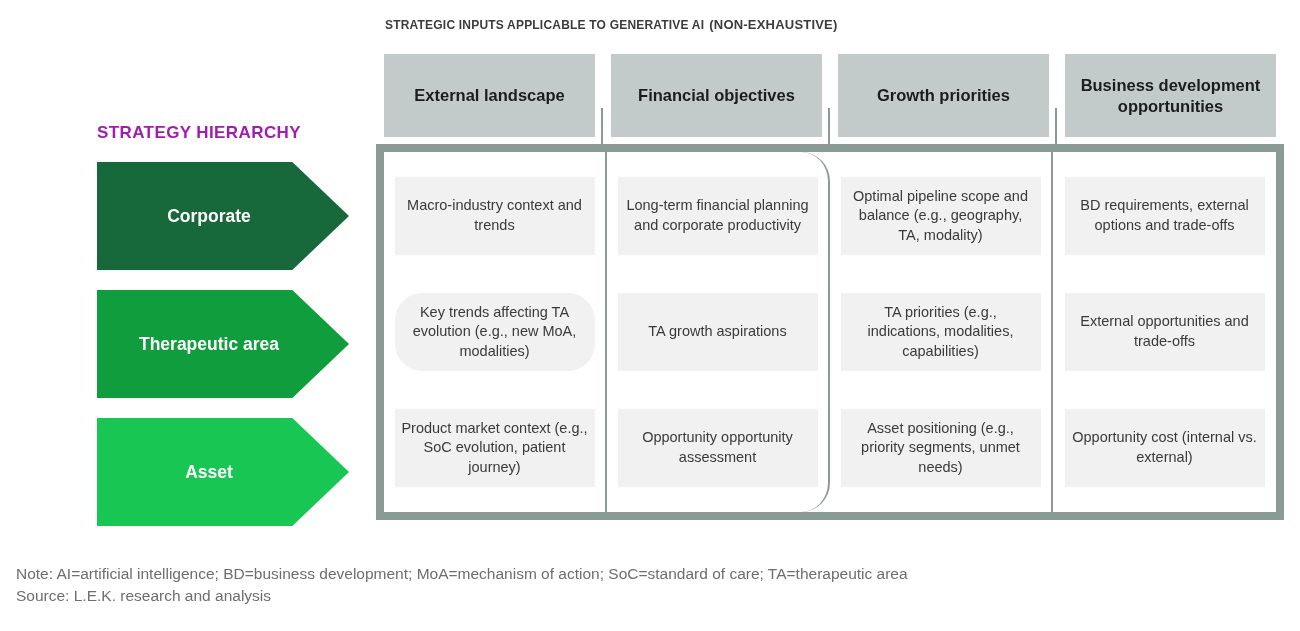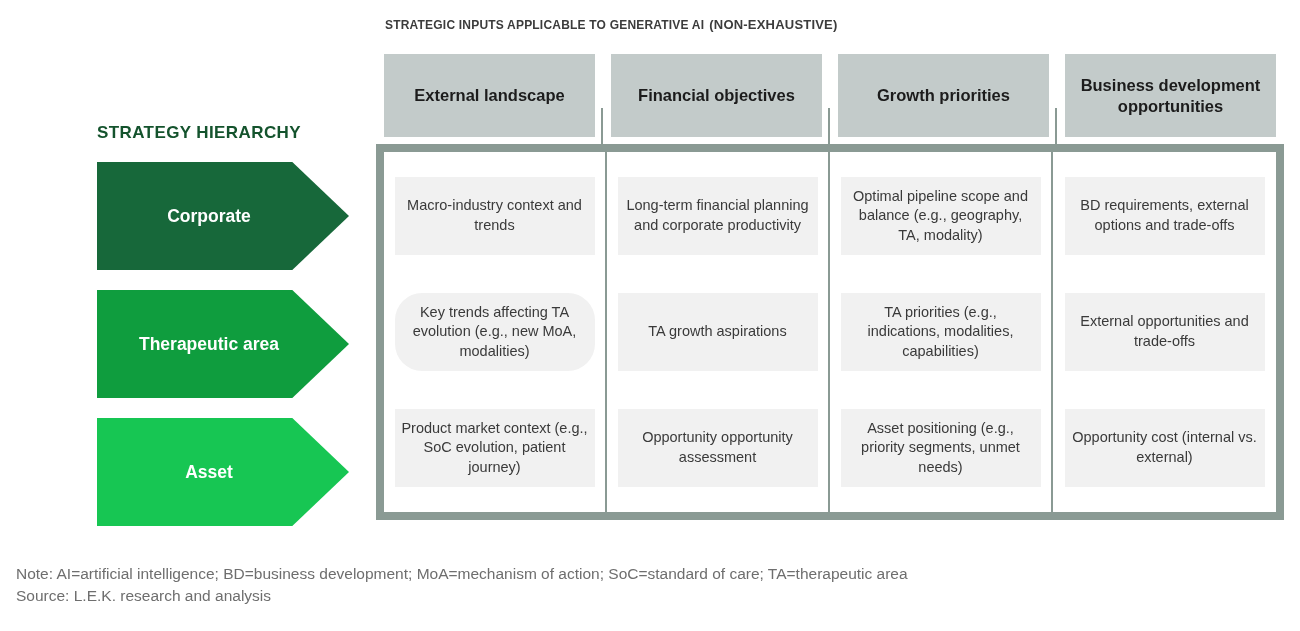--- a/index.html
+++ b/index.html
@@ -32,21 +32,21 @@
   .chart-title .sub  { font-size: 13px; font-weight: bold; }
 
   
   .hierarchy-label {
     position: absolute;
     left: 97px;
     top: 123px;
     font-size: 17px;
     font-weight: bold;
     letter-spacing: 0.4px;
-    color: #14532d;
+    color: #a21caf;
   }
   .arrow-stack {
     position: absolute;
     left: 97px;
     top: 162px;
     width: 252px;
     height: 354px;
   }
   .arrow {
     position: absolute;
@@ -205,21 +205,21 @@
   <div class="header-divider" style="left: 225px; background: rgb(138, 154, 148);"></div>
   <div class="header-divider" style="left: 452px; background: rgb(138, 154, 148);"></div>
   <div class="header-divider" style="left: 679px; background: rgb(138, 154, 148);"></div>
 
   <div class="grid-body" style="border-color: rgb(138, 154, 148);">
     <div class="grid-col" style="border-right-color: rgb(138, 154, 148);">
       <div class="cell" style="background: rgb(241, 241, 241);">Macro-industry context and trends</div>
       <div class="cell" style="background: rgb(241, 241, 241); border-radius: 27px;">Key trends affecting TA evolution (e.g., new MoA, modalities)</div>
       <div class="cell" style="background: rgb(241, 241, 241);">Product market context (e.g., SoC evolution, patient journey)</div>
     </div>
-    <div class="grid-col" style="border-right-color: rgb(138, 154, 148);">
+    <div class="grid-col" style="border-right-color: rgb(138, 154, 148); border-radius: 29px;">
       <div class="cell" style="background: rgb(241, 241, 241);">Long-term financial planning and corporate productivity</div>
       <div class="cell" style="background: rgb(241, 241, 241);">TA growth aspirations</div>
       <div class="cell" style="background: rgb(241, 241, 241);">Opportunity opportunity assessment</div>
     </div>
     <div class="grid-col" style="border-right-color: rgb(138, 154, 148);">
       <div class="cell" style="background: rgb(241, 241, 241);">Optimal pipeline scope and balance (e.g., geography, TA, modality)</div>
       <div class="cell" style="background: rgb(241, 241, 241);">TA priorities (e.g., indications, modalities, capabilities)</div>
       <div class="cell" style="background: rgb(241, 241, 241);">Asset positioning (e.g., priority segments, unmet needs)</div>
     </div>
     <div class="grid-col" style="border-right-color: rgb(138, 154, 148);">

